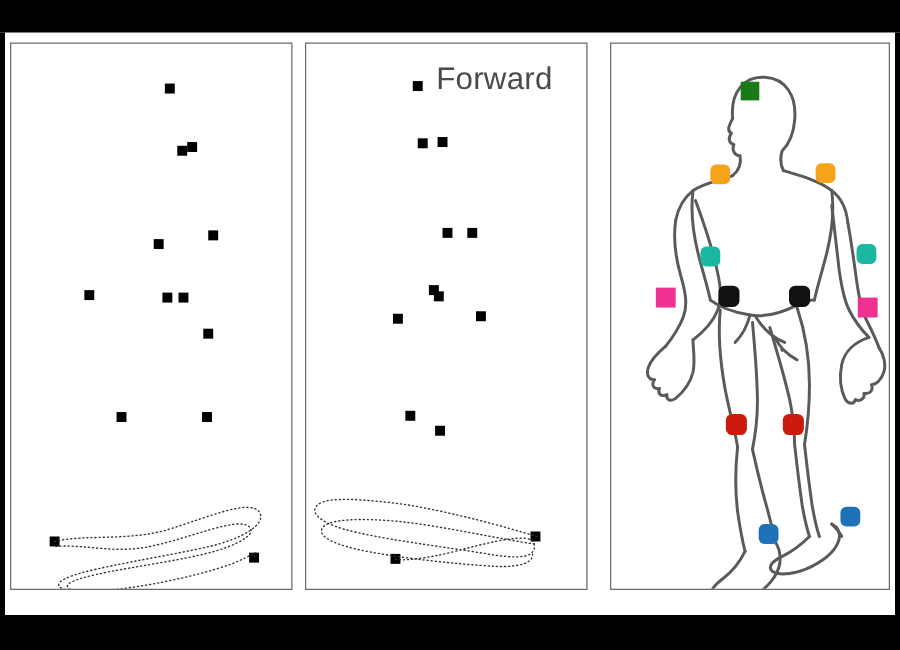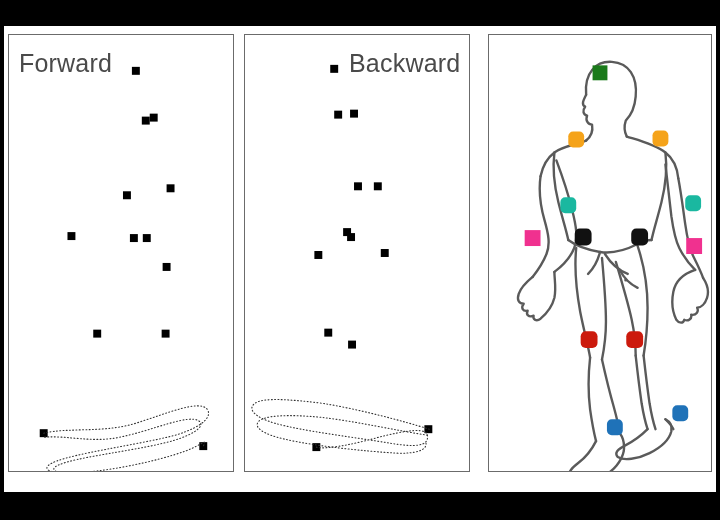--- a/index.html
+++ b/index.html
@@ -69,21 +69,20 @@
   }
   #sb-left  { left: 0; }
   #sb-right { left: 716px; }
 </style>
 </head>
 <body>
 
 <div id="stage">
 
   <div class="panel" id="panel-forward">
-    <div class="panel-title" id="title-forward">Forward</div>
     <svg class="svg-layer" viewBox="0 0 226 438" preserveAspectRatio="none">
       <g id="fwd-markers">
           <rect x="124" y="32" width="8" height="8" fill="#000000"></rect>
           <rect x="134" y="82" width="8" height="8" fill="#000000"></rect>
           <rect x="142" y="79" width="8" height="8" fill="#000000"></rect>
           <rect x="115" y="157" width="8" height="8" fill="#000000"></rect>
           <rect x="159" y="150" width="8" height="8" fill="#000000"></rect>
           <rect x="59" y="198" width="8" height="8" fill="#000000"></rect>
           <rect x="122" y="200" width="8" height="8" fill="#000000"></rect>
           <rect x="135" y="200" width="8" height="8" fill="#000000"></rect>
@@ -99,21 +98,21 @@
                  C 32 434 36 440 58 440 C 96 440 150 428 178 418
                  C 196 411 200 405 196 413"></path>
         <path d="M 36 404 C 58 402 84 410 112 404 C 146 397 182 380 192 388
                  C 199 394 182 404 156 410 C 118 419 68 424 50 432
                  C 40 436 46 441 66 441"></path>
       </g>
     </svg>
   </div>
 
   <div class="panel" id="panel-backward">
-    <div class="panel-title" id="title-backward">Backward</div>
+    <div class="panel-title" id="title-backward">Forward</div>
     <svg class="svg-layer" viewBox="0 0 226 438" preserveAspectRatio="none">
       <g id="bwd-markers">
           <rect x="86" y="30" width="8" height="8" fill="#000000"></rect>
           <rect x="90" y="76" width="8" height="8" fill="#000000"></rect>
           <rect x="106" y="75" width="8" height="8" fill="#000000"></rect>
           <rect x="110" y="148" width="8" height="8" fill="#000000"></rect>
           <rect x="130" y="148" width="8" height="8" fill="#000000"></rect>
           <rect x="99" y="194" width="8" height="8" fill="#000000"></rect>
           <rect x="103" y="199" width="8" height="8" fill="#000000"></rect>
           <rect x="70" y="217" width="8" height="8" fill="#000000"></rect>

